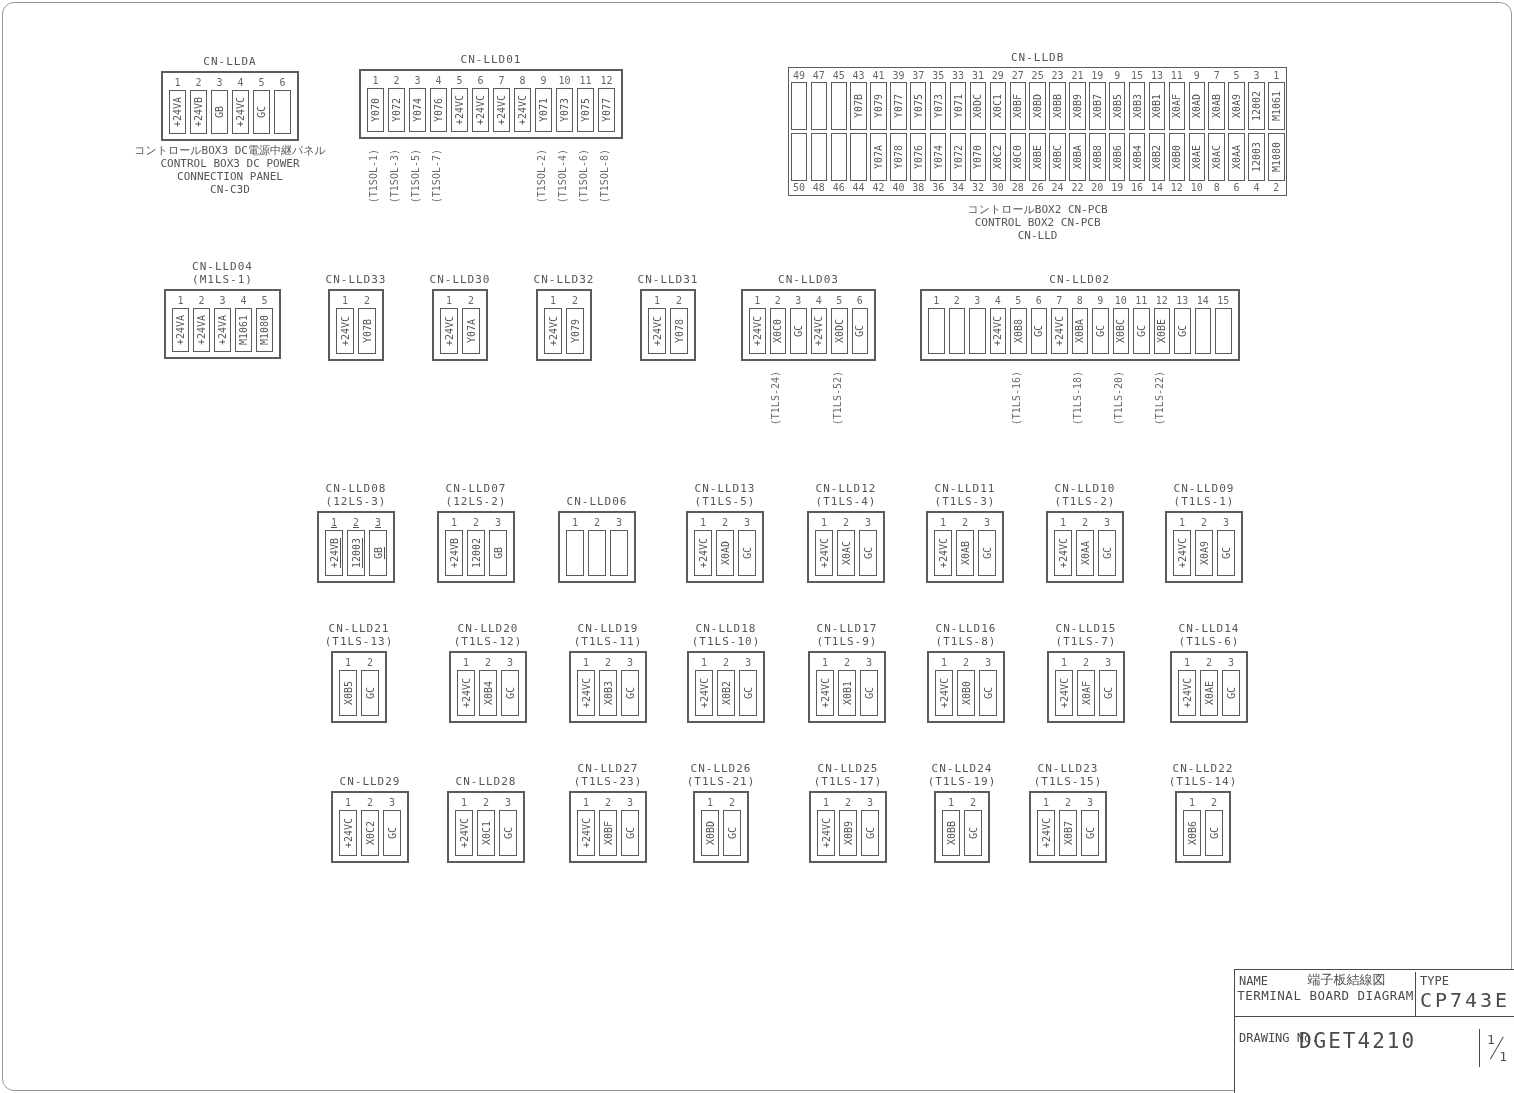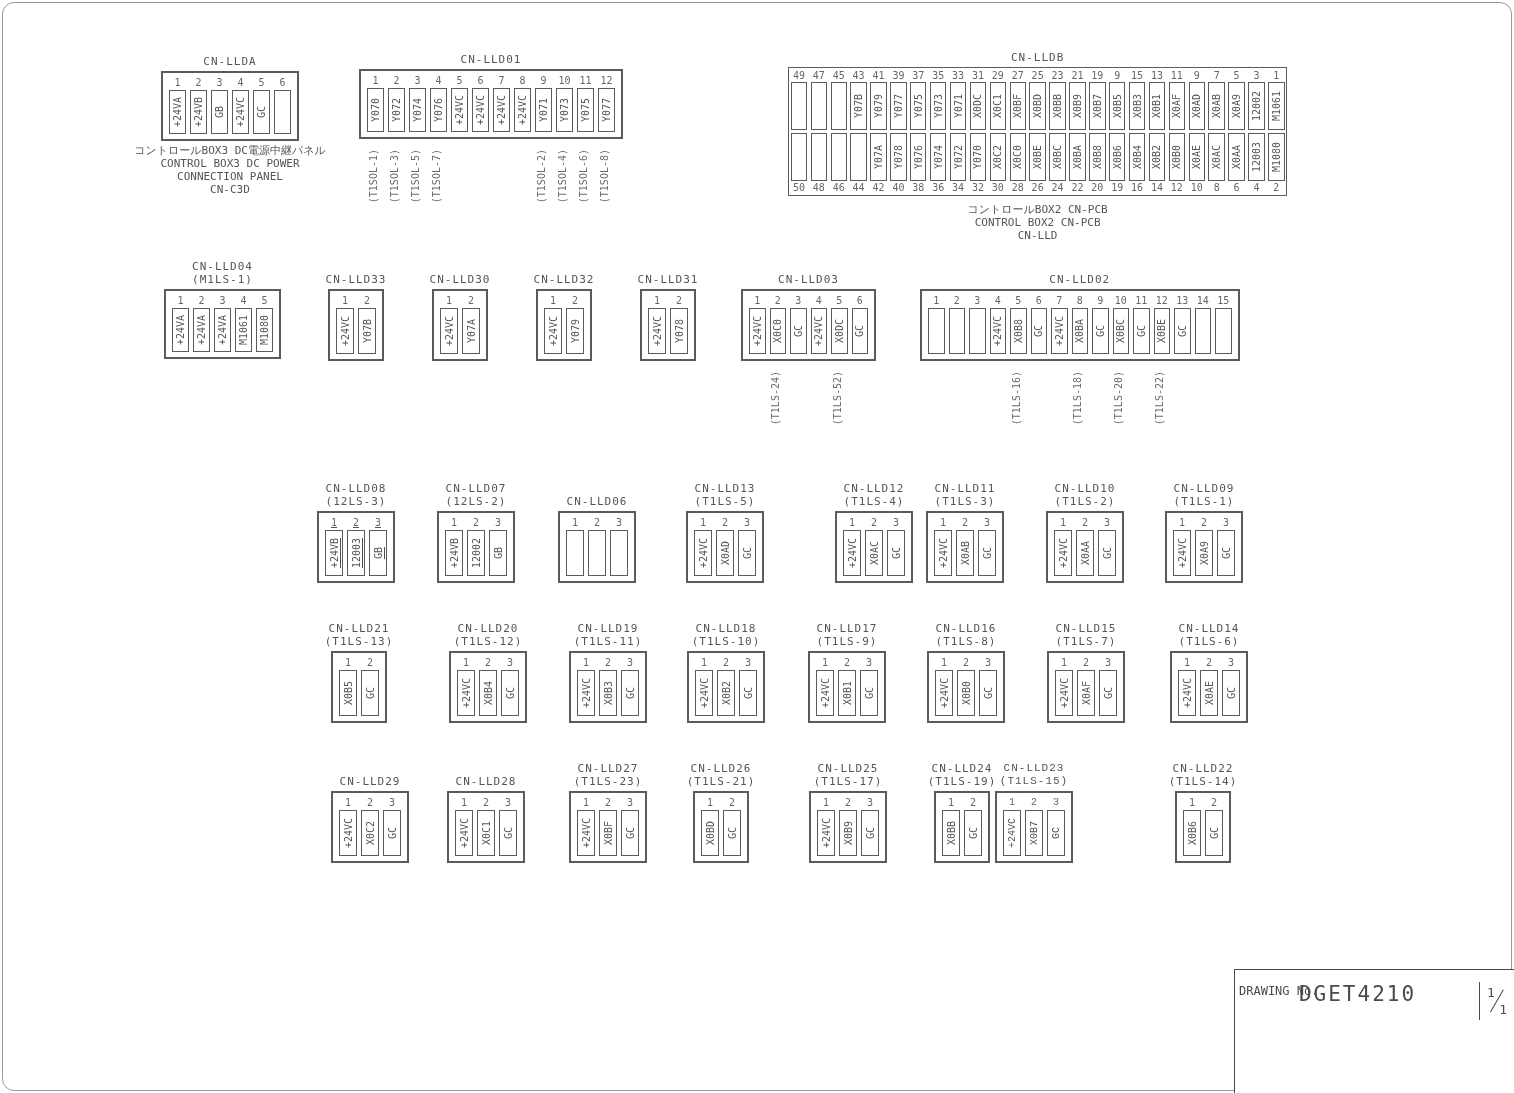--- a/index.html
+++ b/index.html
@@ -37,20 +37,29 @@
   .frac .fn{position:absolute;left:7px;top:3px;font-size:13px;}
   .frac .fd{position:absolute;right:7px;bottom:3px;font-size:13px;}
   .frac .fs{position:absolute;left:50%;top:50%;width:26px;height:1.4px;background:#4a4a4a;transform:translate(-50%,-50%) rotate(-60deg);}
 </style>
 </head>
 <body>
 
 <div id="sheet">
 
   <div id="tblock" style="left:1231px;top:966px;width:279px;height:123px;">
+    <div class="tb-row" style="height:45px;">
+      <span class="tb-lab">NAME</span>
+      <div class="tb-jp" style="margin:2px 100px 0 44px;">端子板結線図</div>
+      <div class="tb-en" style="margin-right:98px;">TERMINAL BOARD DIAGRAM</div>
+      <div class="tb-cell-r" style="width:98px;">
+        <span class="tb-lab">TYPE</span>
+        <div class="type-val">CP743E</div>
+      </div>
+    </div>
     <div class="tb-row" style="height:38px;">
       <span class="tb-lab">DRAWING No.</span>
       <div class="dwg-val" style="margin-right:34px;">DGET4210</div>
       <div class="tb-cell-r" style="width:34px;">
         <div class="frac">
           <span class="fn">1</span>
           <span class="fs"></span>
           <span class="fd">1</span>
         </div>
       </div>
@@ -558,21 +567,21 @@
           </div>
         </div>
         <div class="pin" style="width: 22px;">
           <div class="pnum">3</div>
           <div class="pbox" style="width: 16px; height: 44px;">
             <span class="plabel">GC</span>
           </div>
         </div>
       </div>
     </div>
-    <div class="connector" style="left: 832px; top: 508px;">
+    <div class="connector" style="left: 804px; top: 508px;">
       <div class="ctitle">
         <div>CN-LLD12</div>
         <div>(T1LS-4)</div>
       </div>
       <div class="cbox">
         <div class="pin" style="width: 22px;">
           <div class="pnum">1</div>
           <div class="pbox" style="width: 16px; height: 44px;">
             <span class="plabel">+24VC</span>
           </div>
@@ -1008,21 +1017,21 @@
           </div>
         </div>
         <div class="pin" style="width: 22px;">
           <div class="pnum">2</div>
           <div class="pbox" style="width: 16px; height: 44px;">
             <span class="plabel">GC</span>
           </div>
         </div>
       </div>
     </div>
-    <div class="connector" style="left: 992px; top: 788px; font-family: Liberation Mono, monospace;">
+    <div class="connector" style="left: 1026px; top: 788px;">
       <div class="ctitle">
         <div>CN-LLD23</div>
         <div>(T1LS-15)</div>
       </div>
       <div class="cbox">
         <div class="pin" style="width: 22px;">
           <div class="pnum">1</div>
           <div class="pbox" style="width: 16px; height: 44px;">
             <span class="plabel">+24VC</span>
           </div>

